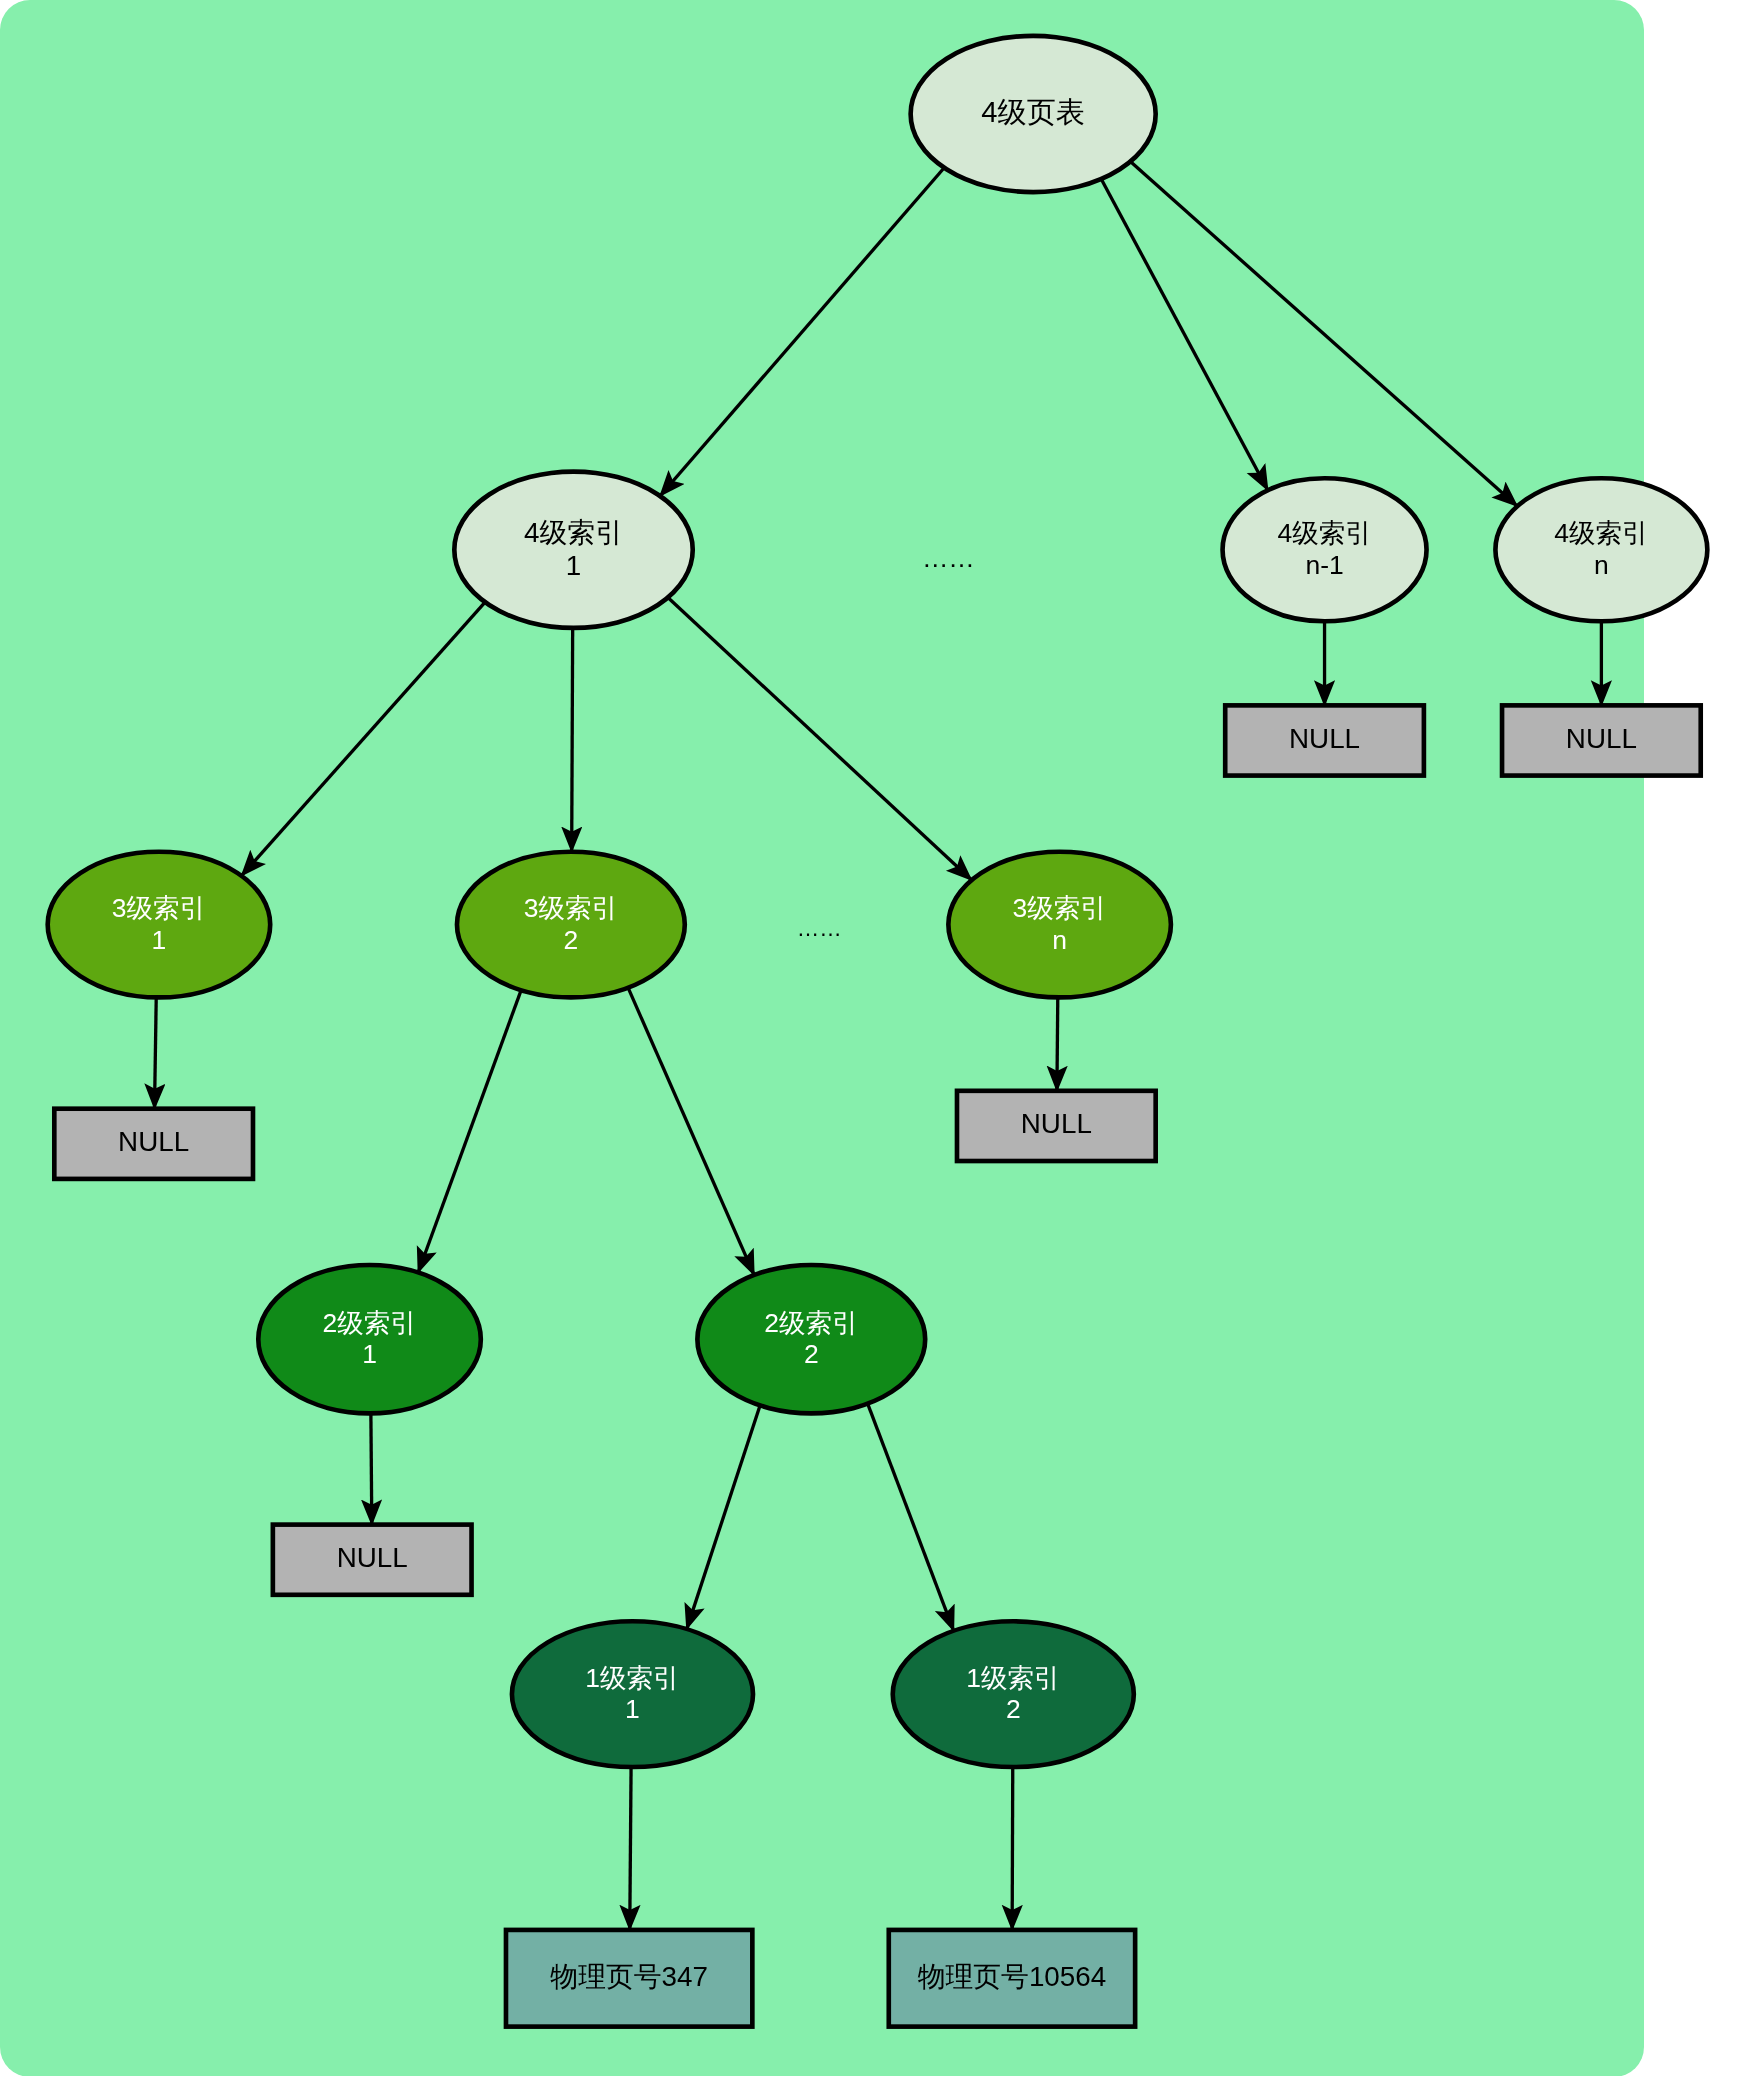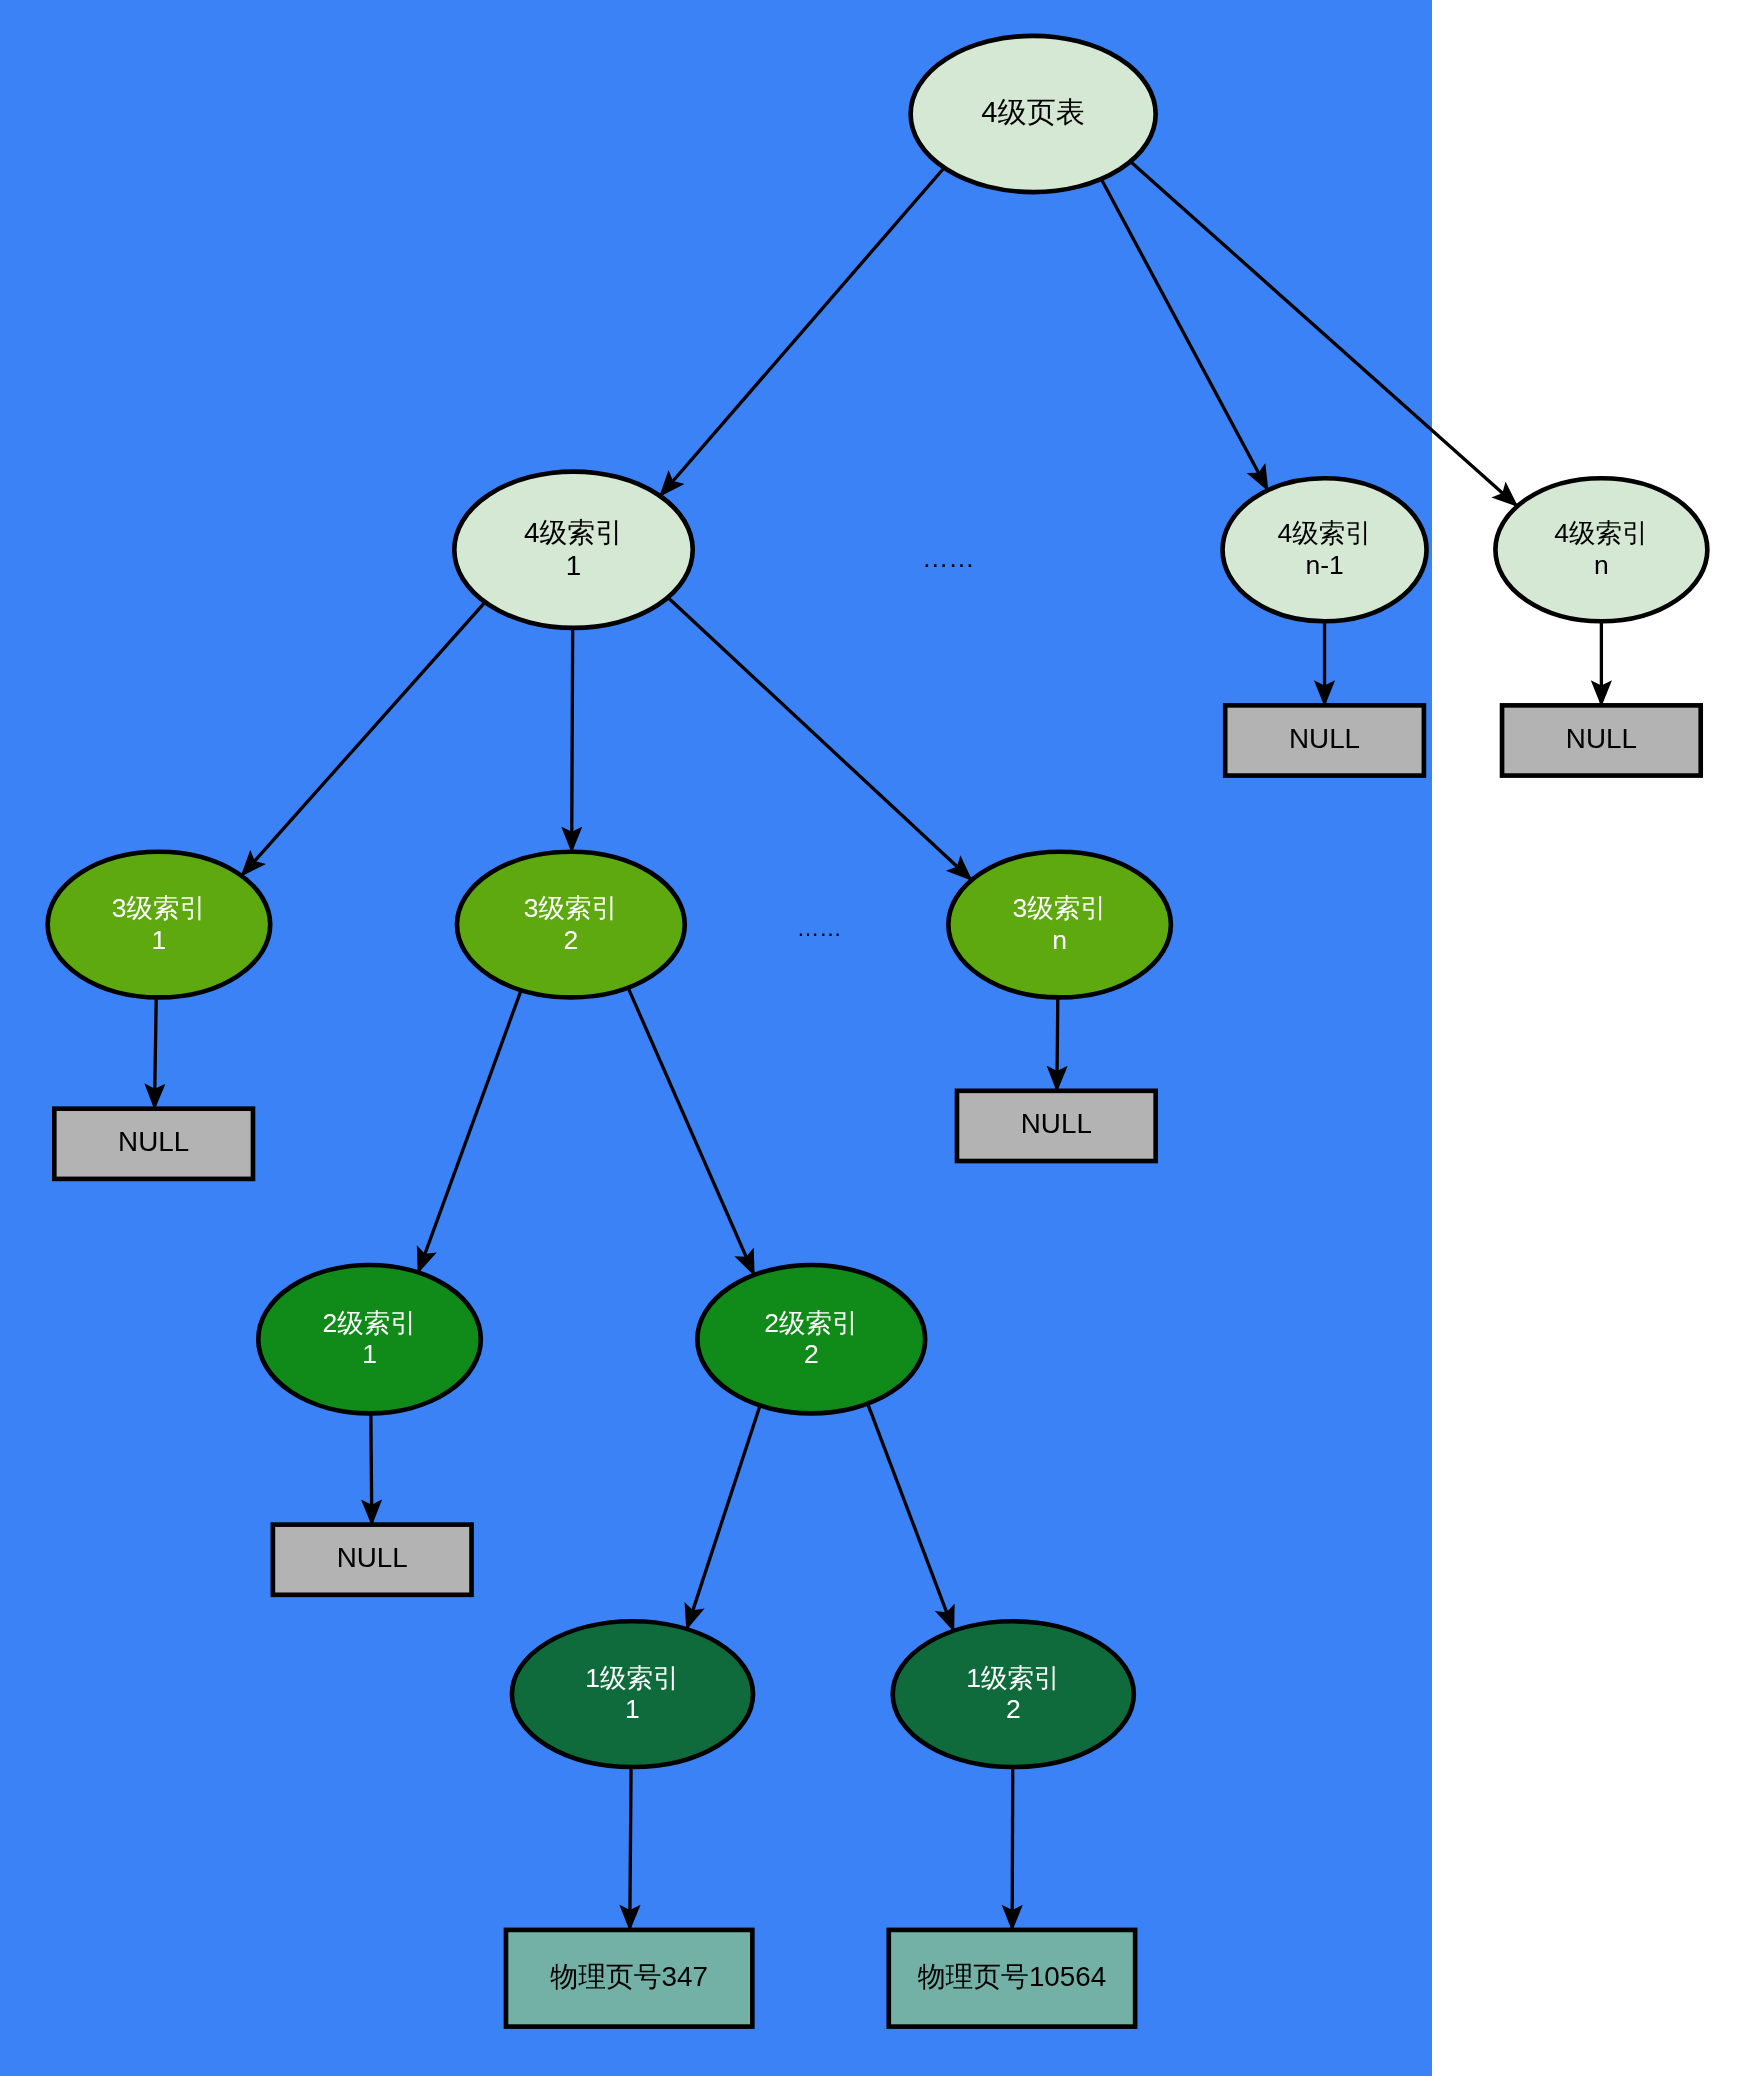--- a/index.html
+++ b/index.html
@@ -8,23 +8,24 @@
     background: #ffffff;
   }
   body {
     width: 1759px;
     height: 2077px;
     font-family: "Liberation Sans", "DejaVu Sans", sans-serif;
     overflow: hidden;
   }
   #diagram-root {
     position: relative;
-    width: 1432px;
+    width: 1644px;
     height: 2077px;
-    background: #3b82f6;
+    background: #86efac;
+    border-radius: 30px;
   }
   svg.diagram {
     display: block;
     width: 1759px;
     height: 2077px;
   }
   .node-label {
     font-family: "Liberation Sans", "DejaVu Sans", sans-serif;
     text-anchor: middle;
     dominant-baseline: middle;

